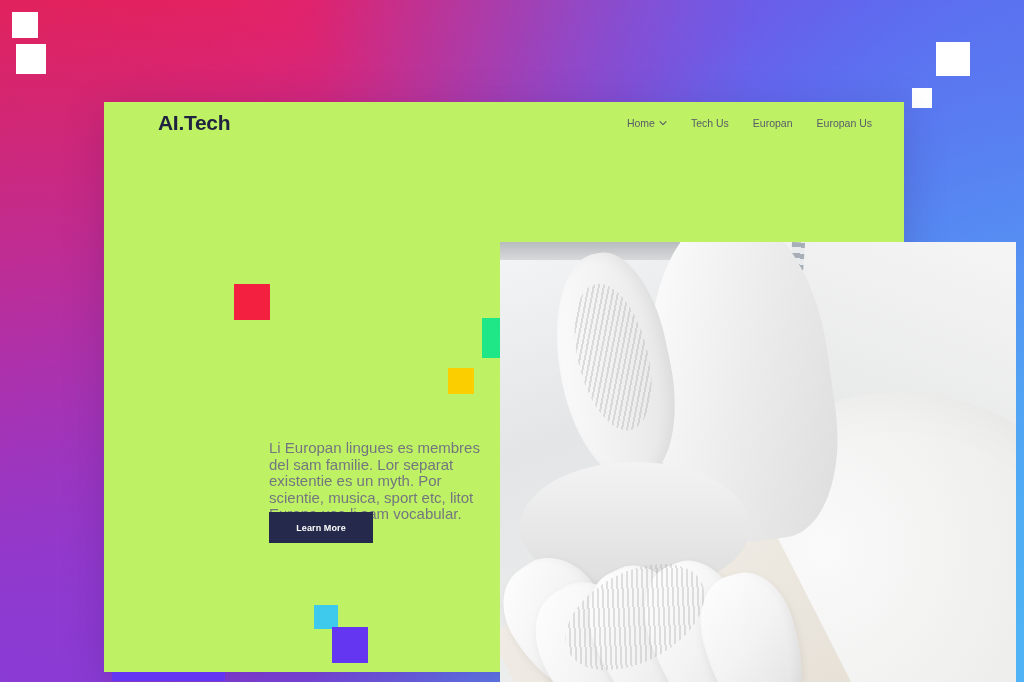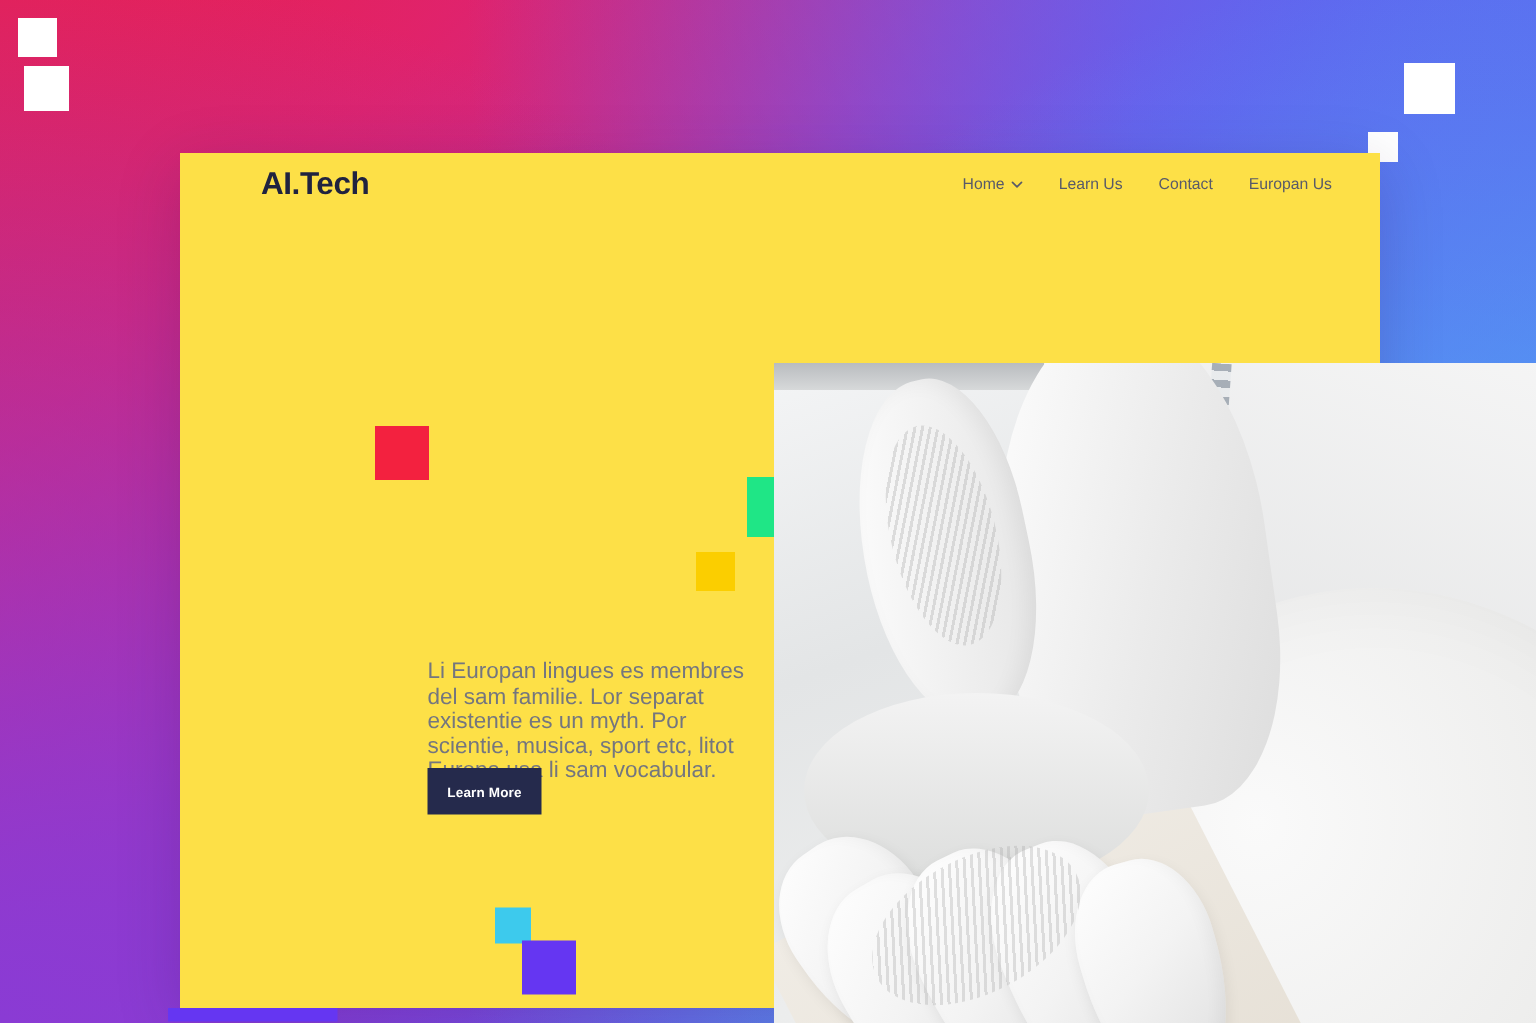--- a/index.html
+++ b/index.html
@@ -22,23 +22,23 @@
   .bg-tint.tl { background:radial-gradient(circle at 0% 0%, #e52158 0%, rgba(229,33,88,0) 62%); }
   .bg-tint.tr { background:radial-gradient(circle at 100% 0%, #5b6ff0 0%, rgba(91,111,240,0) 58%); }
   .bg-tint.bl { background:radial-gradient(circle at 0% 100%, #8a3bd4 0%, rgba(138,59,212,0) 58%); }
   .bg-tint.br { background:radial-gradient(circle at 100% 100%, #4fb3f5 0%, rgba(79,179,245,0) 58%); }
 
   .bg-sq { position:absolute; background:#ffffff; }
 
   
   .card {
     position:absolute;
-    left:120px; top:102px;
+    left:104px; top:102px;
     width:800px; height:570px;
-    background:#fde047;
+    background:#bef264;
     box-shadow:0 10px 40px rgba(40,10,70,.18);
   }
   .accent-bar {
     position:absolute;
     left:112px; top:672px;
     width:113px; height:9px;
     background:#6536f2;
   }
 
   
@@ -72,21 +72,21 @@
   .deco.violet { left:228px; top:525px; width:36px; height:36px; background:#6536f2; }
 
   .lead {
     position:absolute; left:165px; top:338px;
     width:212px;
     font-size:15px; line-height:16.5px;
     color:#74767f;
   }
   .cta {
     position:absolute; left:165px; top:410px;
-    width:76px; height:31px;
+    width:104px; height:31px;
     background:#252a4c; color:#ffffff;
     border:none; cursor:pointer;
     font-size:9px; font-weight:bold;
     font-family:"Liberation Sans", sans-serif;
     letter-spacing:.1px;
   }
 
   
   .hero {
     position:absolute; left:396px; top:140px;
@@ -186,24 +186,24 @@
     <nav class="nav-links">
       <div class="nav-link">
         <span>Home</span>
         <span class="chev">
           <svg width="8" height="8" viewBox="0 0 8 8">
               <path d="M1 2.6 L4 5.6 L7 2.6" fill="none" stroke="#585a69" stroke-width="1.1" stroke-linecap="round" stroke-linejoin="round"></path>
             </svg>
         </span>
       </div>
       <div class="nav-link">
-        <span>Learn Us</span>
-      </div>
-      <div class="nav-link">
-        <span>Contact</span>
+        <span>Tech Us</span>
+      </div>
+      <div class="nav-link">
+        <span>Europan</span>
       </div>
       <div class="nav-link">
         <span>Europan Us</span>
       </div>
     </nav>
   </div>
 
   <div class="deco red"></div>
   <div class="deco green"></div>
   <div class="deco yellow"></div>

